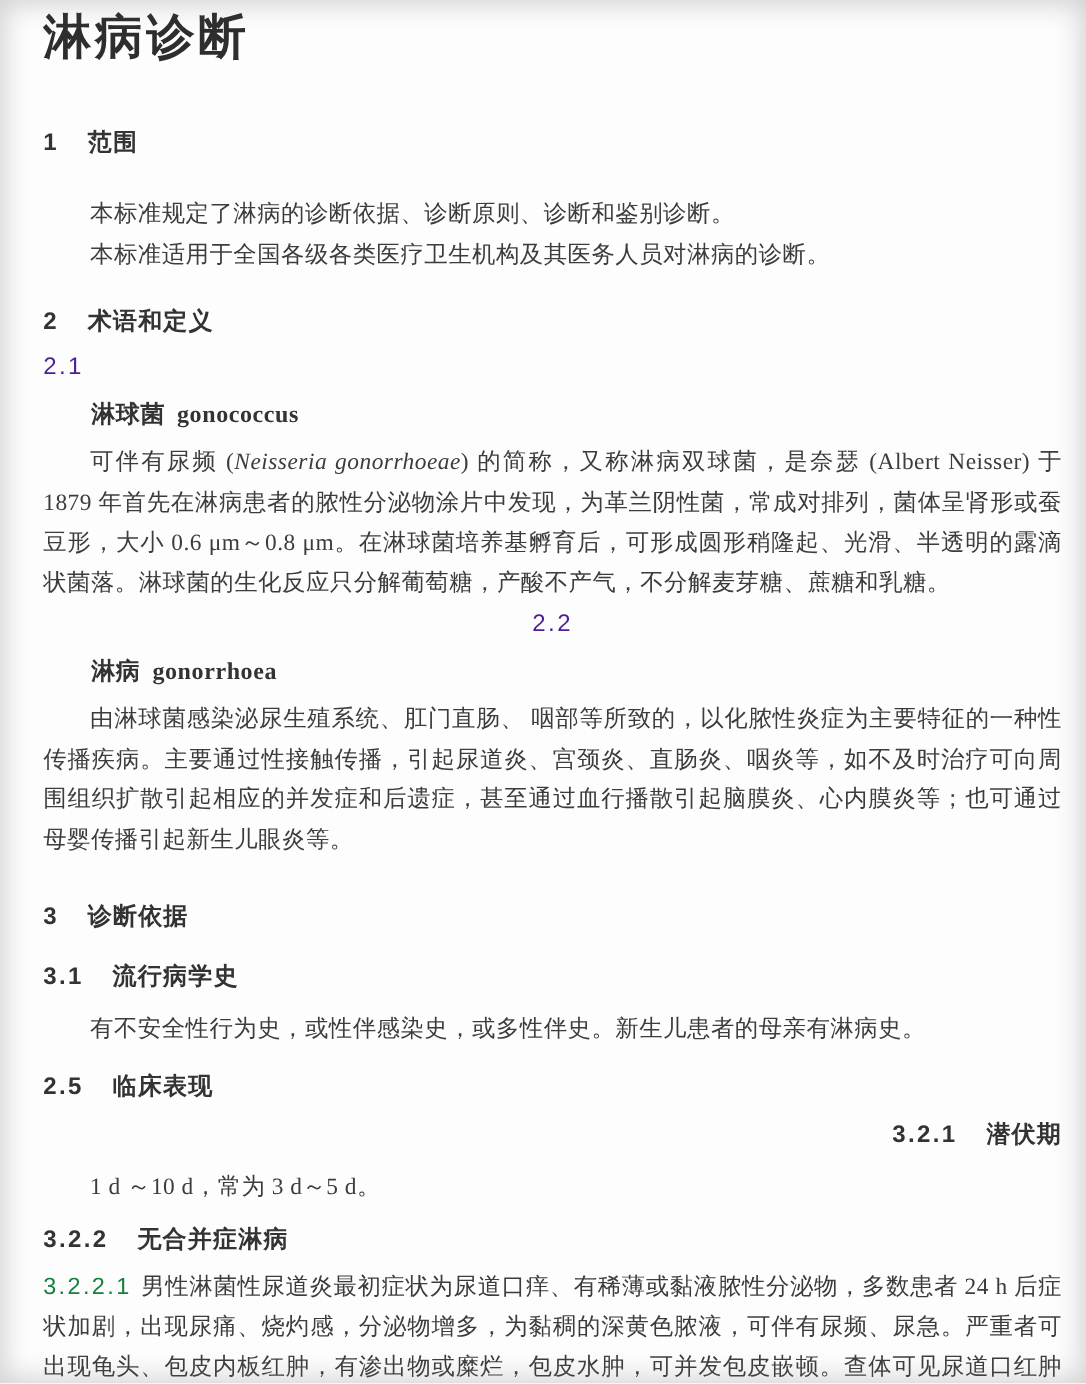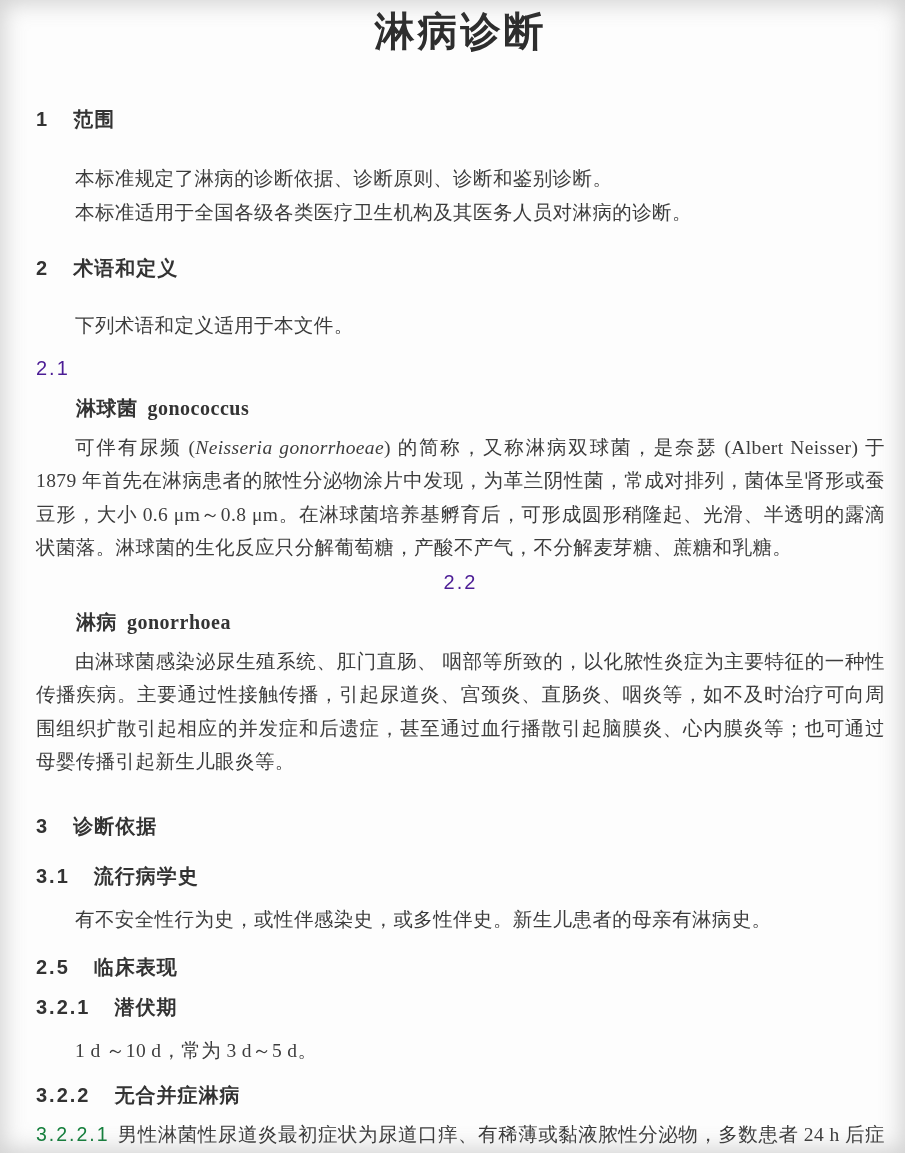--- a/index.html
+++ b/index.html
@@ -17,21 +17,21 @@
   }
   .vignette {
     position: absolute;
     inset: 0;
     pointer-events: none;
     box-shadow: inset 0 0 22px 4px rgba(110,110,110,0.30);
     z-index: 5;
   }
   .doc-title {
     margin: 2px 0 0 0;
-    text-align: center;
+    text-align: left;
     font-family: "Liberation Sans", "DejaVu Sans", sans-serif;
     font-weight: bold;
     font-size: 40px;
     line-height: 50px;
     letter-spacing: 3px;
     color: #2e2e2e;
   }
   .clause {
     font-family: Liberation Sans, sans-serif;
     font-weight: bold;
@@ -82,21 +82,21 @@
   .mt-p-to-head    { margin-top: 26px; }
   .mt-2-to-intro   { margin-top: 28px; }
   .mt-intro-to-21  { margin-top: 12px; }
   .mt-sub-to-term  { margin-top: 14px; }
   .mt-term-to-def  { margin-top: 10px; }
   .mt-def-to-22    { margin-top: 4px; text-align: center; }
   .mt-def-to-3     { margin-top: 34px; }
   .mt-3-to-31      { margin-top: 24px; }
   .mt-31-to-p      { margin-top: 14px; }
   .mt-p-to-32      { margin-top: 18px; }
-  .mt-32-to-321    { margin-top: 14px; }
+  .mt-32-to-321    { margin-top: 14px; text-align: right; }
   .mt-321-to-p     { margin-top: 14px; }
   .mt-p-to-322     { margin-top: 14px; }
   .mt-322-to-p     { margin-top: 10px; }
 </style>
 </head>
 <body>
 
 <div class="page">
   <div class="vignette"></div>
 
@@ -104,21 +104,20 @@
 
   <div class="clause mt-title-to-1">
     <span class="num">1</span><span>范围</span>
   </div>
   <p class="para mt-head-to-p">本标准规定了淋病的诊断依据、诊断原则、诊断和鉴别诊断。</p>
   <p class="para">本标准适用于全国各级各类医疗卫生机构及其医务人员对淋病的诊断。</p>
 
   <div class="clause mt-p-to-head">
     <span class="num">2</span><span>术语和定义</span>
   </div>
-  <p class="para mt-2-to-intro">下列术语和定义适用于本文件。</p>
 
   <div class="subnum mt-intro-to-21">2.1</div>
   <div class="term-line mt-sub-to-term">
     <span>淋球菌</span><span class="term-en">gonococcus</span>
   </div>
   <p class="para mt-term-to-def"><span>可伴有尿频 (</span><span class="latin-italic">Neisseria gonorrhoeae</span><span>) 的简称，又称淋病双球菌，是奈瑟 (Albert Neisser) 于 1879 年首先在淋病患者的脓性分泌物涂片中发现，为革兰阴性菌，常成对排列，菌体呈肾形或蚕豆形，大小 0.6 μm～0.8 μm。在淋球菌培养基孵育后，可形成圆形稍隆起、光滑、半透明的露滴状菌落。淋球菌的生化反应只分解葡萄糖，产酸不产气，不分解麦芽糖、蔗糖和乳糖。</span></p>
 
   <div class="subnum mt-def-to-22">2.2</div>
   <div class="term-line mt-sub-to-term">
     <span>淋病</span><span class="term-en">gonorrhoea</span>

